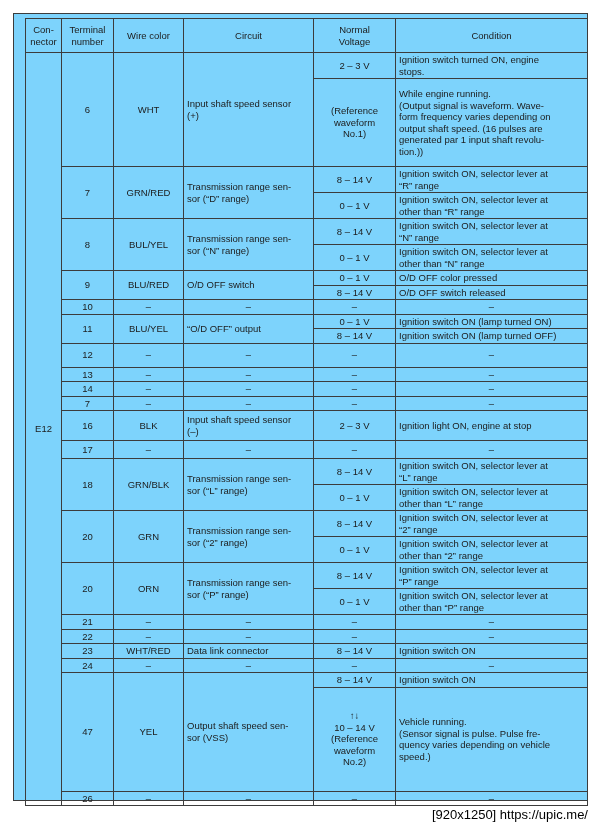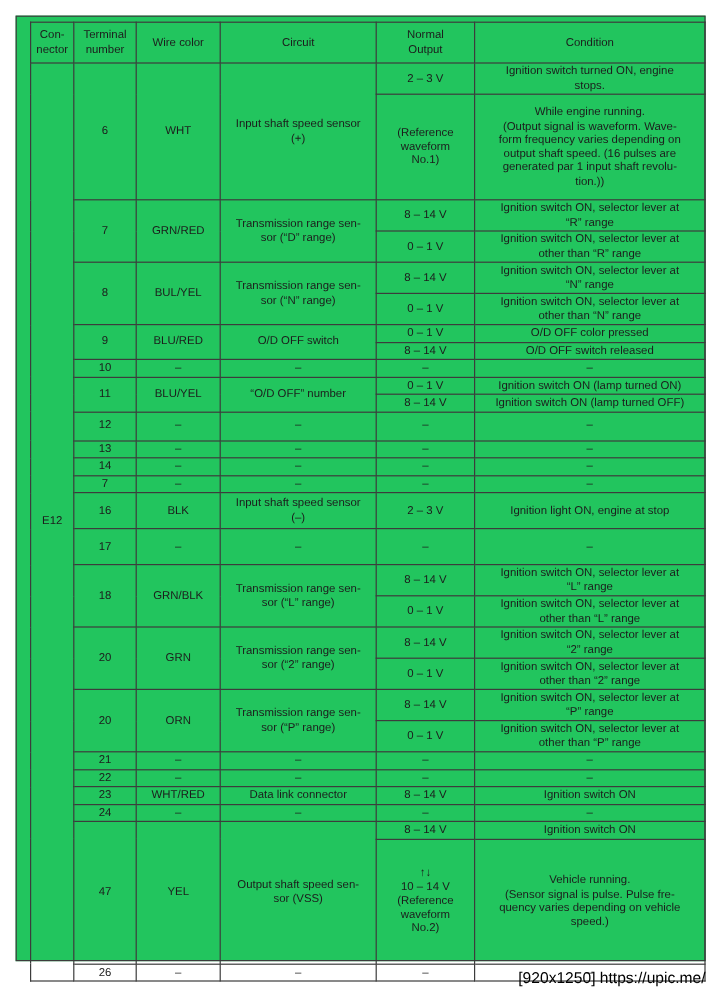--- a/index.html
+++ b/index.html
@@ -2,35 +2,35 @@
 <html><head>
 <meta charset="utf-8">
 <style>
   html,body{margin:0;padding:0;}
   body{
     width:600px;height:832px;position:relative;background:#ffffff;
     font-family:"Liberation Sans", sans-serif;color:#1c1c1c;
   }
   .frame{
     position:absolute;left:13px;top:13px;width:573px;height:786px;
-    border:1px solid #3c3c3c;background:#22c55e;
+    border:1px solid #3c3c3c;background:#7dd3fc;
   }
   table.pin-table{
     position:absolute;left:11px;top:4px;width:562px;
     border-collapse:collapse;table-layout:fixed;
   }
   .pin-table td,.pin-table th{
     border:1px solid #3c3c3c;
     font-size:9.5px;line-height:11.5px;font-weight:normal;
     padding:1px 3px;vertical-align:middle;
     white-space:pre-line;overflow:hidden;
   }
   .pin-table th{text-align:center;padding:1px 1px;}
   .c-conn,.c-term,.c-wire,.c-volt,.c-dash{text-align:center;padding:1px 1px;}
-  .c-circ,.c-cond{text-align:center;}
+  .c-circ,.c-cond{text-align:left;}
   .watermark{
     position:absolute;right:12px;top:807px;
     font-size:13px;line-height:15px;color:#000;
     font-family:"Liberation Sans", sans-serif;
     margin-left:22px;
   }
 </style>
 </head>
 <body>
 
@@ -46,21 +46,21 @@
     </colgroup>
     <tbody>
         <tr style="height:34px">
       <th>Con-
 nector</th>
       <th>Terminal
 number</th>
       <th>Wire color</th>
       <th>Circuit</th>
       <th>Normal
-Output</th>
+Voltage</th>
       <th>Condition</th>
     </tr>
 
     <tr style="height:24px">
       <td class="c-conn" rowspan="30">E12</td>
       <td class="c-term" rowspan="2">6</td>
       <td class="c-wire" rowspan="2">WHT</td>
       <td class="c-circ" rowspan="2">Input shaft speed sensor
 (+)</td>
       <td class="c-volt">2 – 3 V</td>
@@ -125,21 +125,21 @@
       <td class="c-term">10</td>
       <td class="c-dash">–</td>
       <td class="c-dash">–</td>
       <td class="c-dash">–</td>
       <td class="c-dash">–</td>
     </tr>
 
     <tr style="height:14px">
       <td class="c-term" rowspan="2">11</td>
       <td class="c-wire" rowspan="2">BLU/YEL</td>
-      <td class="c-circ" rowspan="2">“O/D OFF” number</td>
+      <td class="c-circ" rowspan="2">“O/D OFF” output</td>
       <td class="c-volt">0 – 1 V</td>
       <td class="c-cond">Ignition switch ON (lamp turned ON)</td>
     </tr>
     <tr style="height:14px">
       <td class="c-volt">8 – 14 V</td>
       <td class="c-cond">Ignition switch ON (lamp turned OFF)</td>
     </tr>
 
     <tr style="height:24px">
       <td class="c-term">12</td>
@@ -172,21 +172,21 @@
 
     <tr style="height:30px">
       <td class="c-term">16</td>
       <td class="c-wire">BLK</td>
       <td class="c-circ">Input shaft speed sensor
 (–)</td>
       <td class="c-volt">2 – 3 V</td>
       <td class="c-cond">Ignition light ON, engine at stop</td>
     </tr>
 
-    <tr style="height:30px">
+    <tr style="height:18px">
       <td class="c-term">17</td>
       <td class="c-dash">–</td>
       <td class="c-dash">–</td>
       <td class="c-dash">–</td>
       <td class="c-dash">–</td>
     </tr>
 
     <tr style="height:26px">
       <td class="c-term" rowspan="2">18</td>
       <td class="c-wire" rowspan="2">GRN/BLK</td>

